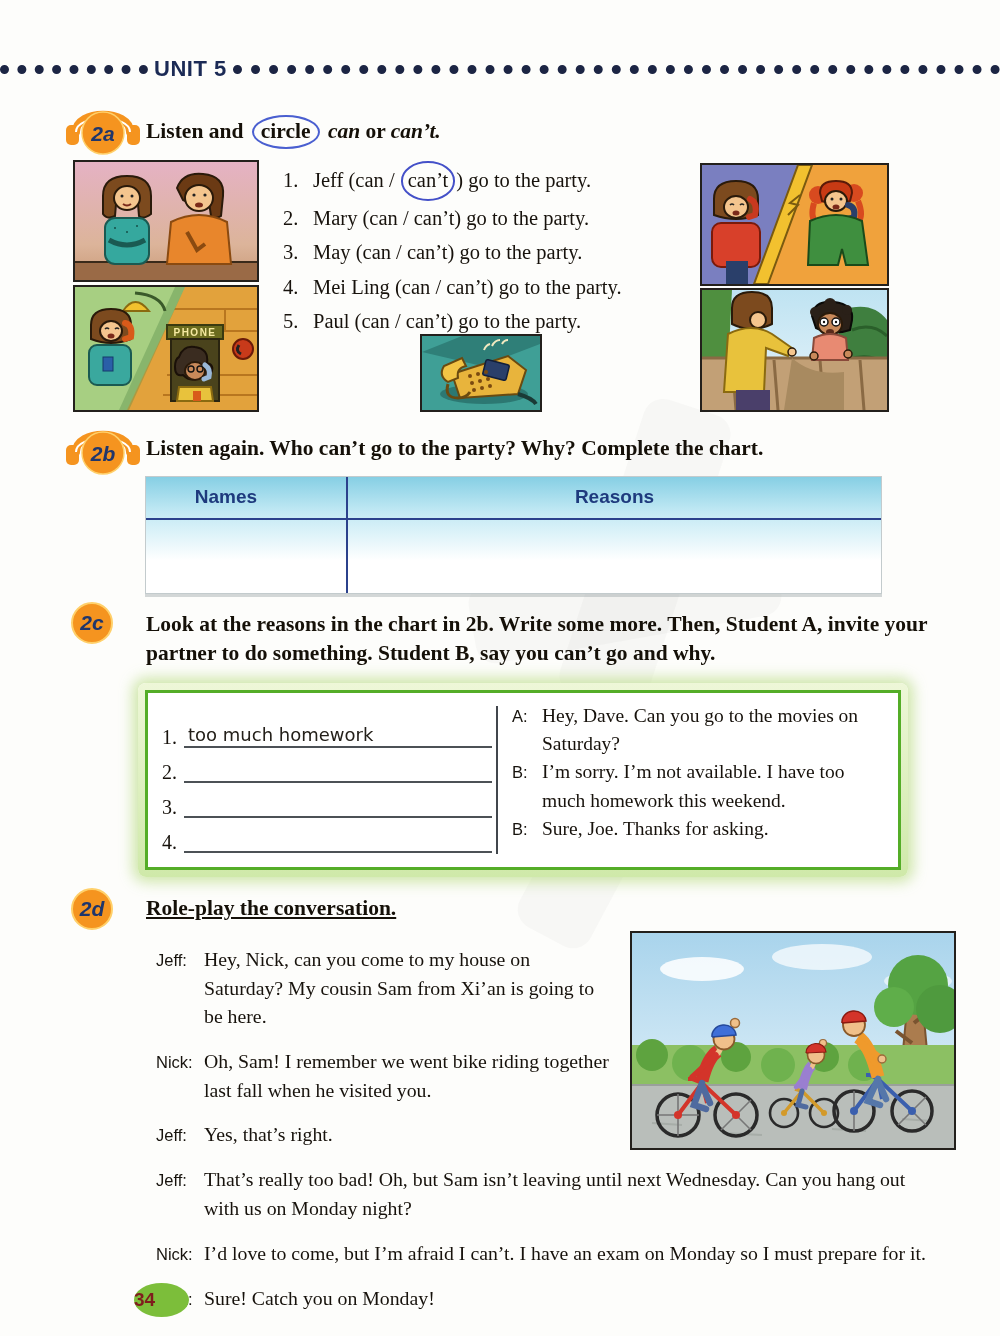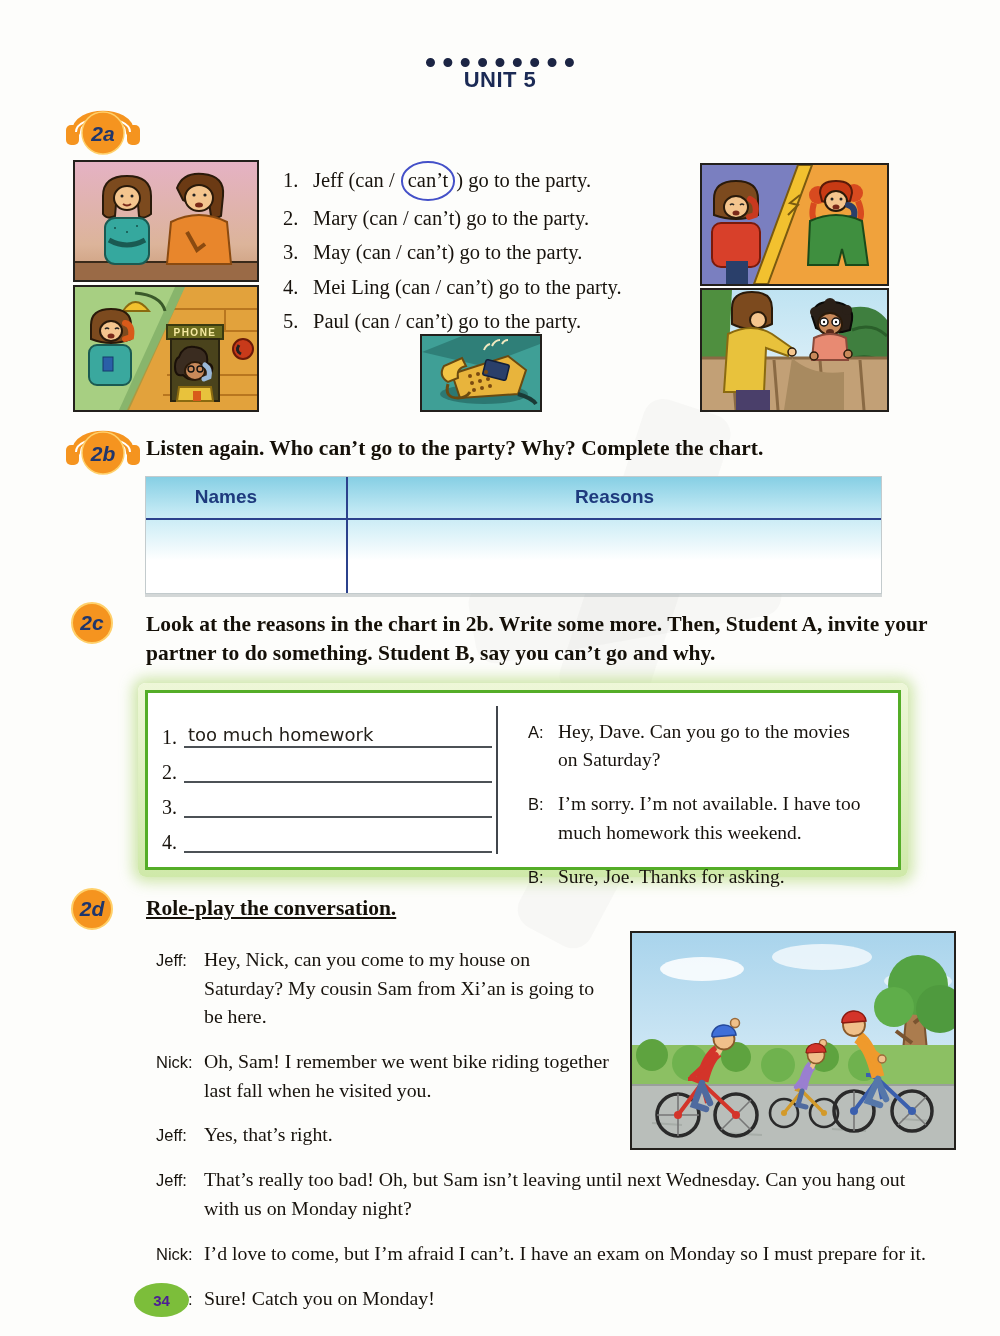--- a/index.html
+++ b/index.html
@@ -1,21 +1,21 @@
 <!DOCTYPE html>
 <html><head>
 <meta charset="utf-8">
 <style>
   html,body{margin:0;padding:0;background:#e8e8e6;}
   #page{position:relative;width:1000px;height:1336px;margin:0 auto;background:#fdfdfb;overflow:hidden;
         font-family:"Liberation Serif",serif;color:#17120c;}
   
   .wm{position:absolute;background:rgba(120,120,120,0.045);border-radius:20px;}
   
-  .rule-row{position:absolute;left:0;top:58px;width:1000px;height:22px;display:flex;align-items:center;flex-direction:column;}
+  .rule-row{position:absolute;left:0;top:58px;width:1000px;height:22px;display:flex;align-items:center;}
   .dots{border-top:9px dotted #1c2544;height:0;}
   .dots.left{width:148px;}
   .dots.right{flex:1;}
   .unit-label{font-family:"Liberation Sans",sans-serif;font-weight:bold;font-size:22px;color:#1b2a55;
               padding:0 6px;letter-spacing:.5px;white-space:nowrap;}
   
   .badge-svg{position:absolute;}
   .badge-circle{position:absolute;width:42px;height:42px;border-radius:50%;background:#f5941f;
        border:2px solid #ffd06a;box-sizing:border-box;display:flex;align-items:center;justify-content:center;
        font-family:"Liberation Sans",sans-serif;font-weight:bold;font-style:italic;font-size:21px;color:#20366b;}
@@ -47,31 +47,31 @@
       padding:7px;border-radius:8px;background:linear-gradient(180deg,#eef7d8,#cfe9a9);
       box-shadow:0 0 14px 5px rgba(190,222,140,.75);}
   .gbox{background:#fff;border:3.5px solid #54ad27;height:100%;box-sizing:border-box;display:flex;}
   .gb-left{width:348px;box-sizing:border-box;padding:20px 4px 0 14px;}
   .blank-row{display:flex;align-items:flex-end;height:35px;}
   .blank-row .num{font-size:20px;padding-right:7px;line-height:22px;}
   .bline{flex:1;border-bottom:2px solid #4c5156;position:relative;height:100%;}
   .hand{position:absolute;left:4px;bottom:1px;font-family:"DejaVu Sans",sans-serif;font-size:18px;color:#24201a;white-space:nowrap;}
   .gb-div{width:2px;background:#41464c;margin:13px 0;}
   .gb-right{flex:1;padding:9px 10px 6px 14px;font-size:19.5px;line-height:28.2px;}
-  .gb-right p{margin:16px;padding-left:30px;}
+  .gb-right p{margin:0;padding-left:30px;}
   .spk{display:inline-block;width:30px;margin-left:-30px;font-family:"Liberation Sans",sans-serif;font-size:16.5px;color:#17130d;}
   
   .dlg-wrap{position:absolute;left:140px;top:929px;width:812px;font-size:19.8px;line-height:28.2px;}
   .dlg-wrap p{margin:16px;padding-left:48px;}
   .spk2{display:inline-block;width:48px;margin-left:-48px;font-family:"Liberation Sans",sans-serif;font-size:16.5px;color:#17130d;}
   .fig-bikes{float:right;width:322px;height:215px;margin:2px 0 10px 16px;position:relative;}
   
   .page-oval{position:absolute;left:134px;top:1283px;width:55px;height:34px;border-radius:50%;
-      background:#7cbe3a;display:flex;align-items:center;justify-content:center;
-      font-family:"Liberation Sans",sans-serif;font-weight:bold;font-size:15px;color:#4c1d95;}
+      background:#7cbe3a;display:flex;align-items:center;justify-content:flex-start;
+      font-family:"Liberation Sans",sans-serif;font-weight:bold;font-size:19px;color:#7f1d1d;}
 </style>
 </head>
 <body>
 
 <div id="page">
 
   <div class="wm" style="left:600px;top:400px;width:90px;height:310px;transform:rotate(18deg);"></div>
   <div class="wm" style="left:470px;top:560px;width:310px;height:80px;transform:rotate(-10deg);"></div>
   <div class="wm" style="left:560px;top:720px;width:80px;height:230px;transform:rotate(28deg);"></div>
 
@@ -82,20 +82,27 @@
   </div>
 
   <svg class="badge-svg" style="left:63px;top:99px;" width="80" height="58" viewBox="0 0 80 58">
     <rect x="3" y="26" width="13" height="20" rx="5" fill="#f5941f"></rect>
     <rect x="64" y="26" width="13" height="20" rx="5" fill="#f5941f"></rect>
     <path d="M13 33 C13 10, 67 10, 67 33" fill="none" stroke="#f5941f" stroke-width="8" stroke-linecap="round"></path>
     <path d="M13 33 C13 15, 67 15, 67 33" fill="none" stroke="#ffffff" stroke-width="2"></path>
     <circle cx="40" cy="34" r="21" fill="#f5941f" stroke="#ffd06a" stroke-width="1.5"></circle>
     <text x="40" y="42" text-anchor="middle" font-family="Liberation Sans, sans-serif" font-size="21" font-style="italic" font-weight="bold" fill="#20366b">2a</text>
   </svg>
+  <div class="sec-heading" style="left:146px;top:115px;">
+    <span>Listen and</span>
+    <span class="oval">circle</span>
+    <span class="it">can</span>
+    <span>or</span>
+    <span class="it">can’t.</span>
+  </div>
 
   <figure class="framed" style="left:73px;top:160px;">
     <svg width="182" height="118" viewBox="0 0 182 118">
       <defs>
           <linearGradient id="bg1" x1="0" y1="0" x2="0" y2="1">
         <stop offset="0" stop-color="#e5b2c4"></stop>
             <stop offset=".7" stop-color="#dcb49a"></stop>
             <stop offset="1" stop-color="#c99a78"></stop>
       </linearGradient>
         </defs>

